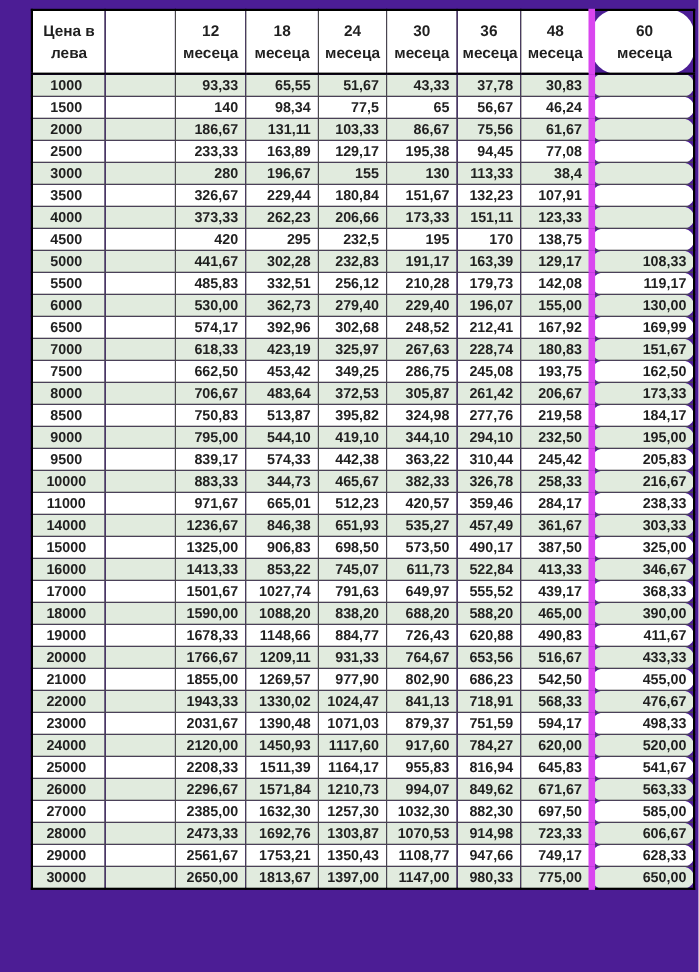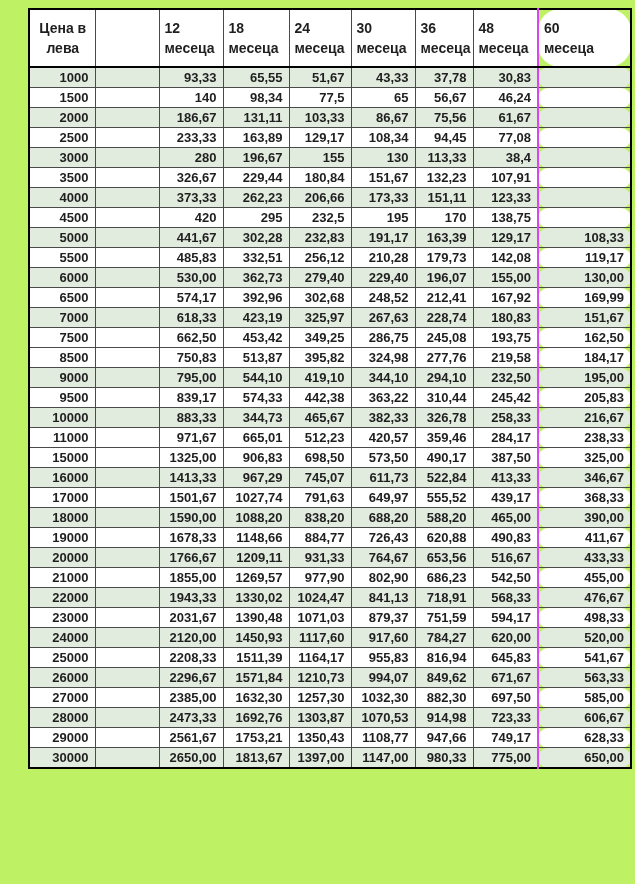--- a/index.html
+++ b/index.html
@@ -1,20 +1,20 @@
 <!DOCTYPE html>
 <html><head>
 <meta charset="utf-8">
 <style>
   html, body { margin: 0; padding: 0; background: #ffffff; }
   #screen {
     position: relative;
     width: 635px;
     height: 884px;
-    background: #bef264;
+    background: #4c1d95;
     font-family: "Liberation Sans", "DejaVu Sans", sans-serif;
     color: #1f1f1f;
     overflow: hidden;
   }
   table.pricing {
     position: absolute;
     left: 28px;
     top: 8px;
     border-collapse: collapse;
     table-layout: fixed;
@@ -33,38 +33,38 @@
 
   th, td {
     border: 1px solid #4a4a4a;
     font-weight: bold;
     overflow: hidden;
     white-space: nowrap;
   }
   thead th {
     height: 52px;
     font-size: 14px;
-    text-align: left;
+    text-align: center;
     vertical-align: middle;
     padding: 2px 4px 2px 5px;
     line-height: 1.45;
     border-bottom: 2px solid #000000;
     background: #ffffff;
   }
   thead th.price-hd { text-align: center; }
   tbody td {
     height: 19px;
     font-size: 13px;
     padding: 0 6px 0 2px;
   }
-  td.price { text-align: right; margin-left: 20px; }
+  td.price { text-align: center; margin-left: 20px; }
   td.val   { text-align: right; }
   tr.green td { background: #e1ebde; }
   tr.white td { background: #ffffff; }
-  td.col-last, th.col-last { border-left: 2px solid #d946ef; border-radius: 22px; }
+  td.col-last, th.col-last { border-left: 6px solid #d946ef; border-radius: 22px; }
 </style>
 </head>
 <body>
 
 <div id="screen">
   <table class="pricing">
     <colgroup>
       <col class="c-price">
         <col class="c-empty">
         <col class="c-m12">
@@ -121,21 +121,21 @@
           <td class="val">75,56</td>
           <td class="val">61,67</td>
           <td class="val col-last"></td>
         </tr>
         <tr class="white">
           <td class="price">2500</td>
           <td></td>
           <td class="val">233,33</td>
           <td class="val">163,89</td>
           <td class="val">129,17</td>
-          <td class="val">108,34</td>
+          <td class="val">195,38</td>
           <td class="val">94,45</td>
           <td class="val">77,08</td>
           <td class="val col-last"></td>
         </tr>
         <tr class="green">
           <td class="price">3000</td>
           <td></td>
           <td class="val">280</td>
           <td class="val">196,67</td>
           <td class="val">155</td>
@@ -236,20 +236,31 @@
           <td class="price">7500</td>
           <td></td>
           <td class="val">662,50</td>
           <td class="val">453,42</td>
           <td class="val">349,25</td>
           <td class="val">286,75</td>
           <td class="val">245,08</td>
           <td class="val">193,75</td>
           <td class="val col-last">162,50</td>
         </tr>
+        <tr class="green">
+          <td class="price">8000</td>
+          <td></td>
+          <td class="val">706,67</td>
+          <td class="val">483,64</td>
+          <td class="val">372,53</td>
+          <td class="val">305,87</td>
+          <td class="val">261,42</td>
+          <td class="val">206,67</td>
+          <td class="val col-last">173,33</td>
+        </tr>
         <tr class="white">
           <td class="price">8500</td>
           <td></td>
           <td class="val">750,83</td>
           <td class="val">513,87</td>
           <td class="val">395,82</td>
           <td class="val">324,98</td>
           <td class="val">277,76</td>
           <td class="val">219,58</td>
           <td class="val col-last">184,17</td>
@@ -291,36 +302,47 @@
           <td class="price">11000</td>
           <td></td>
           <td class="val">971,67</td>
           <td class="val">665,01</td>
           <td class="val">512,23</td>
           <td class="val">420,57</td>
           <td class="val">359,46</td>
           <td class="val">284,17</td>
           <td class="val col-last">238,33</td>
         </tr>
+        <tr class="green">
+          <td class="price">14000</td>
+          <td></td>
+          <td class="val">1236,67</td>
+          <td class="val">846,38</td>
+          <td class="val">651,93</td>
+          <td class="val">535,27</td>
+          <td class="val">457,49</td>
+          <td class="val">361,67</td>
+          <td class="val col-last">303,33</td>
+        </tr>
         <tr class="white">
           <td class="price">15000</td>
           <td></td>
           <td class="val">1325,00</td>
           <td class="val">906,83</td>
           <td class="val">698,50</td>
           <td class="val">573,50</td>
           <td class="val">490,17</td>
           <td class="val">387,50</td>
           <td class="val col-last">325,00</td>
         </tr>
         <tr class="green">
           <td class="price">16000</td>
           <td></td>
           <td class="val">1413,33</td>
-          <td class="val">967,29</td>
+          <td class="val">853,22</td>
           <td class="val">745,07</td>
           <td class="val">611,73</td>
           <td class="val">522,84</td>
           <td class="val">413,33</td>
           <td class="val col-last">346,67</td>
         </tr>
         <tr class="white">
           <td class="price">17000</td>
           <td></td>
           <td class="val">1501,67</td>

